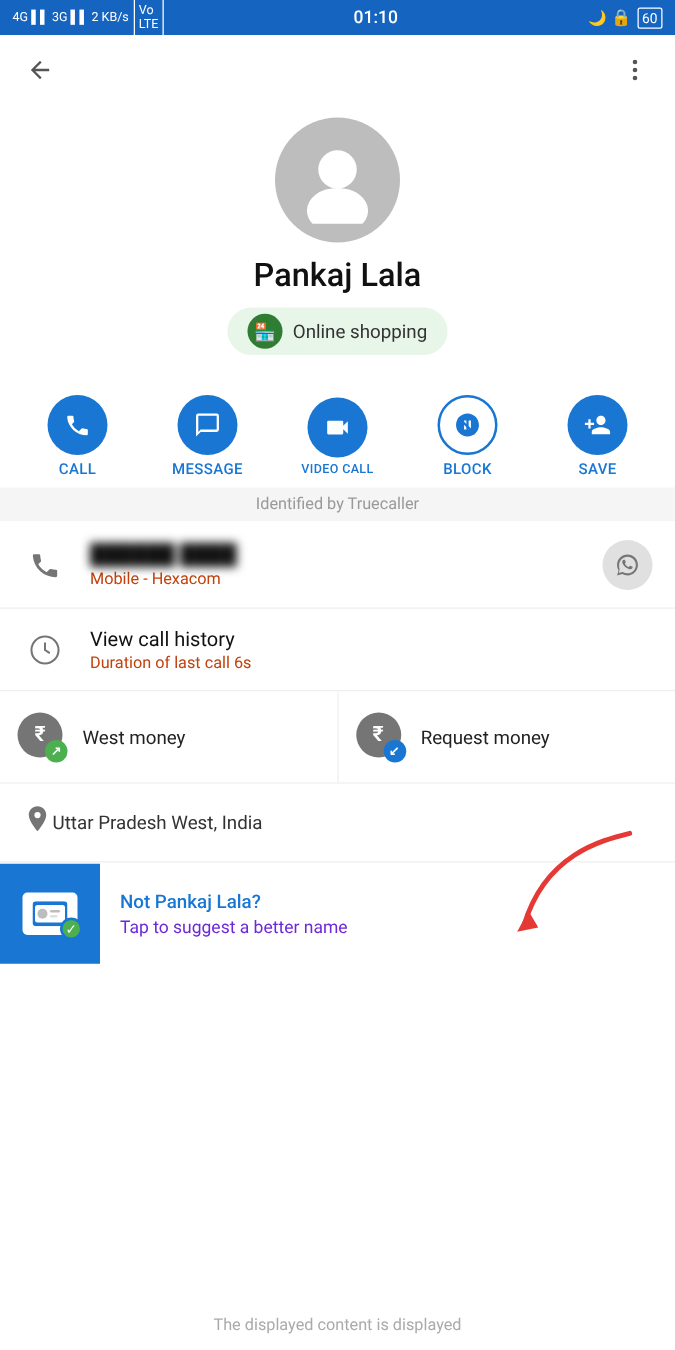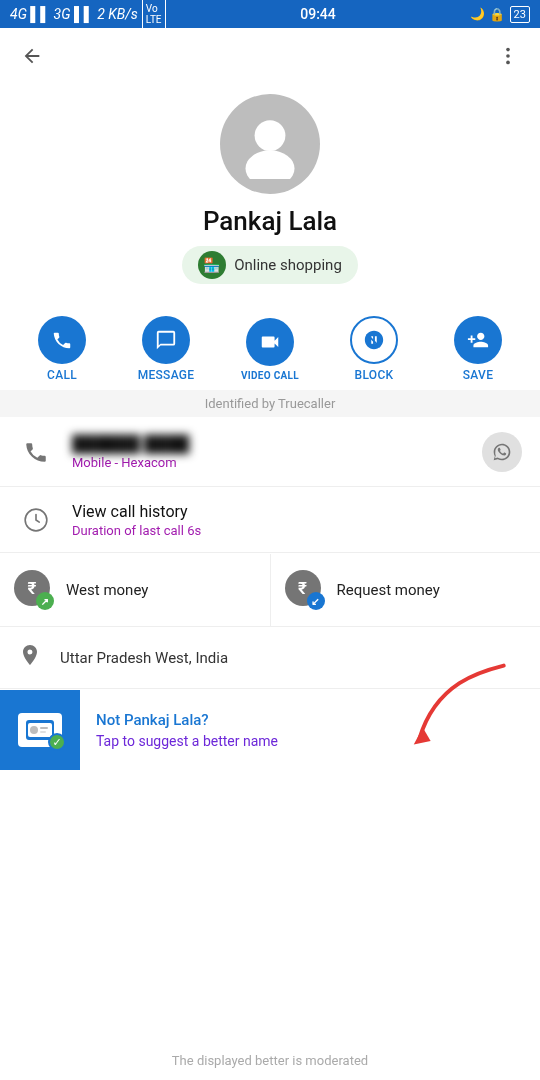--- a/index.html
+++ b/index.html
@@ -165,21 +165,21 @@
       flex-shrink: 0;
     }
     .info-card-content { flex: 1; }
     .info-card-title {
       font-size: 16px;
       color: #111;
       font-weight: 400;
     }
     .info-card-subtitle {
       font-size: 13px;
-      color: #a21caf;
+      color: #c2410c;
       margin-top: 2px;
     }
     .info-card-title.blurred {
       filter: blur(4px);
       user-select: none;
     }
     .chat-icon-btn {
       width: 40px; height: 40px;
       border-radius: 50%;
       background: #e0e0e0;
@@ -237,21 +237,20 @@
       color: #222;
       font-weight: 400;
     }
 
     
     .location-row {
       background: #fff;
       padding: 16px 18px;
       display: flex;
       align-items: center;
-      gap: 18px;
       border-bottom: 1px solid #eee;
     }
     .location-icon {
       color: #757575;
       font-size: 22px;
       flex-shrink: 0;
     }
     .location-text {
       font-size: 15px;
       color: #333;
@@ -331,28 +330,28 @@
       font-size: 11px;
       display: flex; align-items: center; justify-content: center;
       border: 2px solid #1976d2;
     }
   </style>
 </head>
 <body>
 
 <div class="status-bar">
   <div class="status-left">
-    <span style="font-size:14px;font-style:italic;">4G ▌▌ 3G ▌▌ 2 KB/s</span>
+    <span style="font-size:10px;">4G ▌▌ 3G ▌▌ 2 KB/s</span>
     <span style="border:1px solid #fff;padding:18px 3px;font-size:10px;border-radius:2px;">Vo<br style="line-height:0">LTE</span>
   </div>
-  <span style="font-size:14px;font-weight:500;">09:44</span>
+  <span style="font-size:14px;font-weight:500;">01:10</span>
   <div class="status-right">
     <span>🌙</span>
     <span style="font-size:13px;">🔒</span>
-    <span style="font-size:11px;border:1px solid #fff;padding:1px 3px;border-radius:2px;">23</span>
+    <span style="font-size:11px;border:1px solid #fff;padding:1px 3px;border-radius:2px;">60</span>
   </div>
 </div>
 
 <div class="top-bar">
   <div class="back-btn">
     <svg width="22" height="22" viewBox="0 0 24 24" fill="#555">
         <path d="M20 11H7.83l5.59-5.59L12 4l-8 8 8 8 1.41-1.41L7.83 13H20v-2z"></path>
       </svg>
   </div>
   <div class="more-btn">
@@ -394,21 +393,21 @@
         </svg>
     </div>
     <span class="action-label">MESSAGE</span>
   </div>
   <div class="action-item">
     <div class="action-icon-circle">
       <svg width="22" height="22" viewBox="0 0 24 24" fill="#fff">
           <path d="M17 10.5V7a1 1 0 0 0-1-1H4a1 1 0 0 0-1 1v10a1 1 0 0 0 1 1h12a1 1 0 0 0 1-1v-3.5l4 4v-11l-4 4z"></path>
         </svg>
     </div>
-    <span class="action-label" style="font-size:10px;font-weight:bold;">VIDEO CALL</span>
+    <span class="action-label" style="font-size:10px;">VIDEO CALL</span>
   </div>
   <div class="action-item">
     <div class="action-icon-circle block-circle">
       <svg width="22" height="22" viewBox="0 0 24 24" fill="#1976d2">
           <path d="M12 2C6.48 2 2 6.48 2 12s4.48 10 10 10 10-4.48 10-10S17.52 2 12 2zm-1 14H9V8h2v8zm4 0h-2V8h2v8z"></path>
           <path d="M4.93 4.93l14.14 14.14-1.41 1.41L3.51 6.34z" fill="#1976d2"></path>
         </svg>
     </div>
     <span class="action-label">BLOCK</span>
   </div>
@@ -502,14 +501,14 @@
     <div class="not-name-line2">Tap to suggest a better name</div>
   </div>
 
   <svg class="arrow-annotation" viewBox="0 0 100 80" style="position:absolute;top:-30px;right:10px;width:120px;height:90px;pointer-events:none;">
     <path d="M80 5 C60 10, 20 20, 5 70" stroke="#e53935" stroke-width="3.5" fill="none" stroke-linecap="round"></path>
     <polygon points="0,75 8,60 15,72" fill="#e53935"></polygon>
   </svg>
 </div>
 
 <div class="moderated-bar">
-  <span>The displayed better is moderated</span>
+  <span>The displayed content is displayed</span>
 </div>
 
 </body></html>

